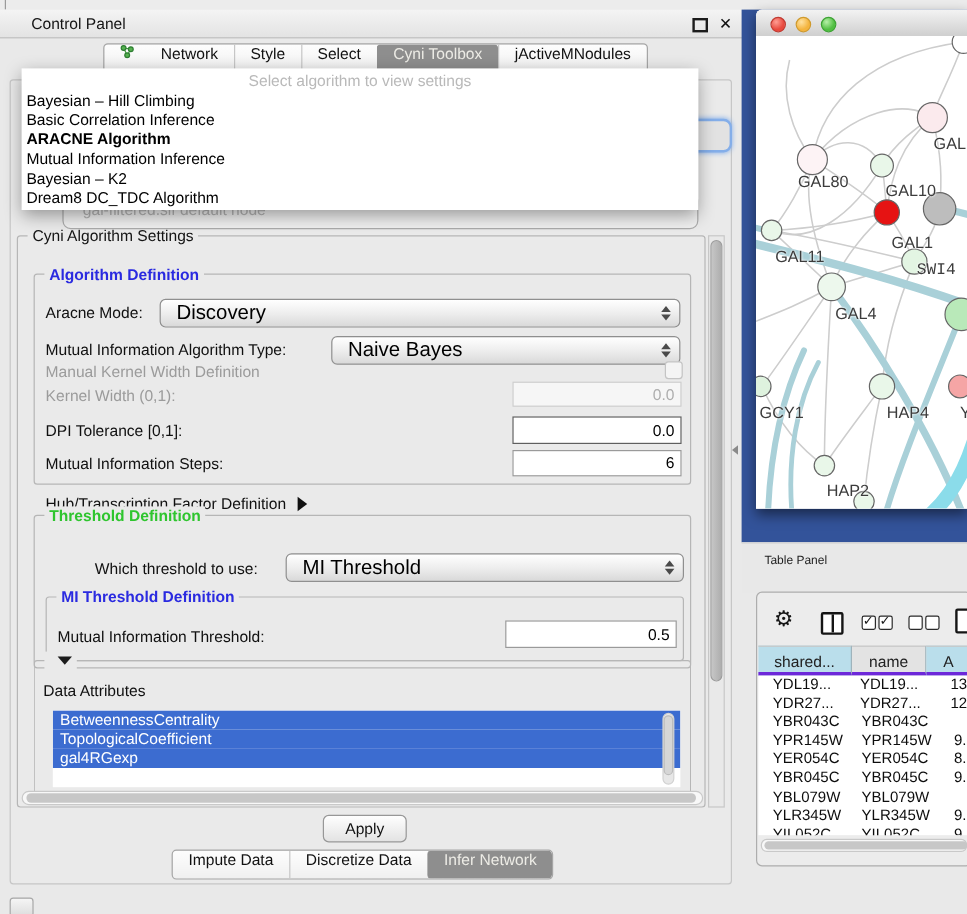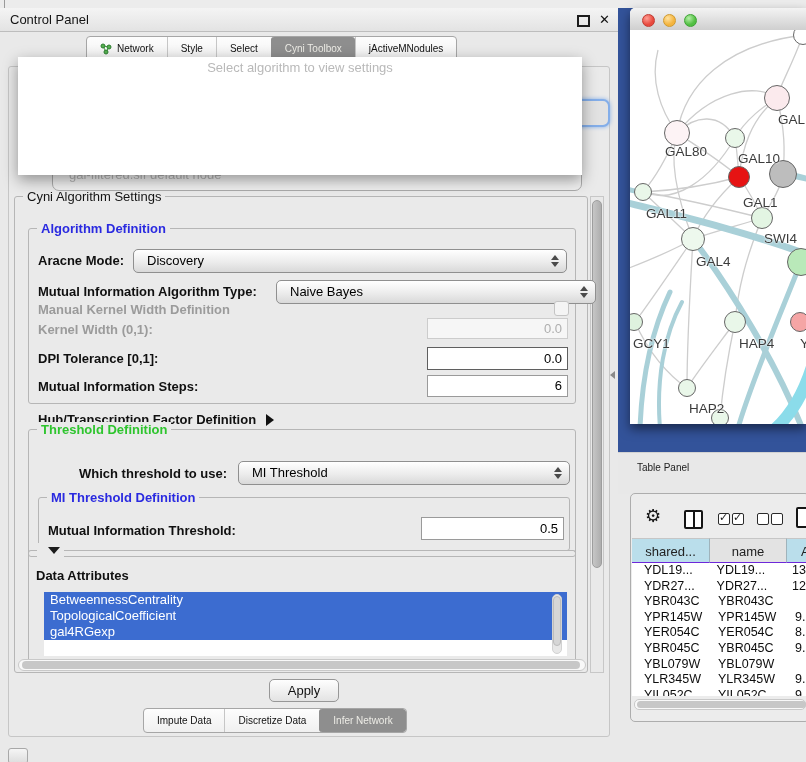--- a/index.html
+++ b/index.html
@@ -3,28 +3,28 @@
 <meta charset="utf-8">
 <style>
   html,body{margin:0;padding:0;background:#d8d8d8}
   #app{position:relative;width:806px;height:762px;overflow:hidden;background:#e9e9e9;
        font-family:"Liberation Sans","DejaVu Sans",sans-serif;-webkit-font-smoothing:antialiased}
   .abs{position:absolute}
   
   .titlebar{position:absolute;left:0;top:8px;width:620px;height:23px;
     background:linear-gradient(#f4f4f4,#e3e3e3);border-bottom:1px solid #bdbdbd;
     font-size:13px;color:#141414;line-height:23px}
-  .titlebar .t{padding-left:10px}
+  .titlebar .t{padding-left:26px}
   .float-btn{position:absolute;right:30px;top:7px;width:9px;height:8px;border:2px solid #1c1c1c}
   .close-btn{position:absolute;right:10px;top:0;font-size:13px;font-weight:700;color:#111;line-height:23px}
   .panel-body{position:absolute;left:8px;top:66px;width:602px;height:671px;
     background:#eaeaea;border:1px solid #c6c6c6;border-radius:3px;box-sizing:border-box}
   .tabbar{position:absolute;display:inline-flex;height:23px;align-items:stretch;
     background:linear-gradient(#fdfdfd,#f0f0f0);border:1px solid #a6a6a6;border-radius:4px;overflow:hidden}
-  .tab{display:flex;align-items:center;gap:5px;padding:0 13px;font-size:10px;color:#111;
+  .tab{display:flex;gap:22px;padding:0 13px;font-size:13px;color:#111;
     border-left:1px solid #c6c6c6;white-space:nowrap}
   .tab:first-child{border-left:none}
   .tab.sel{background:var(--tab-selected-bg,#8e8e8e);color:#edece6;border-left-color:#8e8e8e;border-radius:3px}
   
   .overlay{position:absolute;left:18px;top:57px;width:564px;height:118px;background:#fff;
     box-shadow:0 5px 14px rgba(0,0,0,.38);z-index:50}
   .dd-ph{height:17px;line-height:17px;text-align:center;color:#b9b9b9;font-size:13px;margin-top:2px}
   .dd-item{padding-left:4px;font-size:13px;line-height:16.2px;color:#000;white-space:nowrap}
   .dd-item.sel{font-weight:700}
   
@@ -32,24 +32,24 @@
     border:1px solid #ababab;border-radius:7px;z-index:5;overflow:hidden}
   .ghost-combo .gtxt{position:absolute;left:16px;top:6px;font-size:13px;color:#b4b4b4;white-space:nowrap}
   .blue-frag{position:absolute;left:570px;top:99px;width:40px;height:28px;border:2px solid #84aee9;
     border-radius:7px;box-shadow:0 0 4px #84aee9;background:#e2e2e2;box-sizing:border-box;z-index:5}
   
   .grp{position:absolute;border:1px solid #b6b6b6;border-radius:3px;box-sizing:border-box}
   .gtitle{position:absolute;top:-8px;left:8px;background:#eaeaea;padding:0 4px;font-size:13px;line-height:15px;
     color:#141414;white-space:nowrap}
   .gtitle.blue{color:var(--title-blue,#2a2ae0);font-weight:700}
   .gtitle.green{color:var(--title-green,#2ec52e);font-weight:700}
-  .lbl{position:absolute;font-size:13px;font-weight:700;color:#101010;white-space:nowrap;line-height:16px}
+  .lbl{position:absolute;font-size:13px;font-weight:400;color:#101010;white-space:nowrap;line-height:16px}
   .lbl.dis{color:#9b9b9b}
   .combo{position:absolute;border:1px solid #8f8f8f;border-radius:5px;box-sizing:border-box;
-    background:linear-gradient(#ffffff,#ececec 55%,#d9d9d9);font-size:13px;color:#000}
+    background:linear-gradient(#ffffff,#ececec 55%,#d9d9d9);font-size:17px;color:#000}
   .combo .cv{display:block;padding-left:13px;line-height:22px;white-space:nowrap;overflow:hidden}
   .spin{position:absolute;right:7px;top:50%;margin-top:-6px;width:8px;height:12px}
   .spin::before{content:"";position:absolute;top:0;left:0;border-left:4px solid transparent;
     border-right:4px solid transparent;border-bottom:5px solid #4a4a4a}
   .spin::after{content:"";position:absolute;bottom:0;left:0;border-left:4px solid transparent;
     border-right:4px solid transparent;border-top:5px solid #4a4a4a}
   .tfield{position:absolute;background:#fff;border:1px solid #9a9a9a;box-sizing:border-box;
     font-size:13px;text-align:right;padding-right:5px;color:#000;line-height:19px}
   .tfield.dis{background:#f6f6f6;border-color:#cccccc;color:#aeaeae}
   .tfield.dark{border-color:#5f5f5f}
@@ -92,21 +92,21 @@
   .tablewin{position:absolute;left:630px;top:493px;width:180px;height:229px;background:#ececec;
     border:1px solid #adadad;border-radius:5px;box-sizing:border-box}
   .gear{position:absolute;font-size:18px;color:#151515;line-height:18px}
   .colicon{position:absolute;width:15px;height:15px;border:2px solid #151515;border-radius:2px;background:#fff;box-sizing:content-box}
   .colicon::after{content:"";position:absolute;left:6.5px;top:0;width:2px;height:15px;background:#151515}
   .cb{position:absolute;width:10px;height:10px;border:1.6px solid #2a2a2a;border-radius:2px;background:#fff}
   .cb.on::after{content:"✓";position:absolute;left:0;top:-3px;font-size:11px;font-weight:700;color:#1a1a1a}
   .docicon{position:absolute;width:12px;height:17px;border:2px solid #151515;border-radius:2px;background:#fff}
   .thead{position:absolute;display:flex}
   .hcell{box-sizing:border-box;height:25px;line-height:25px;font-size:13px;color:#222;text-align:center;
-    background:#e3e3e3;border-right:1px solid #9fb3bb;border-bottom:1px solid #6d28d9;border-top:1px solid #c6c6c6;overflow:hidden}
+    background:#e3e3e3;border-right:1px solid #9fb3bb;border-bottom:3px solid #6d28d9;border-top:1px solid #c6c6c6;overflow:hidden}
   .hcell.hsel{background:var(--header-selected,#badeeb)}
   .trows{position:absolute;background:#fff;overflow:hidden}
   .trow{display:flex;height:15.6px;line-height:15.6px;font-size:12.5px;color:#0d0d0d;white-space:nowrap}
   .tc1{width:78px;padding-left:12px;box-sizing:border-box;overflow:hidden}
   .tc2{width:77px;padding-left:8px;box-sizing:border-box;overflow:hidden}
   .tc3{padding-left:8px}
   .net-ico{flex:0 0 auto}
 </style>
 </head>
 <body>
@@ -150,41 +150,49 @@
       </span>
     </div>
 
   <div class="blue-frag"></div>
   <div class="ghost-combo">
     <span class="gtxt">gal-filtered.sif default node</span>
   </div>
 
   <div class="overlay">
     <div class="dd-ph">Select algorithm to view settings</div>
+    <div id="dd-items">
+        <div class="dd-item">Bayesian – Hill Climbing</div>
+        <div class="dd-item">Basic Correlation Inference</div>
+        <div class="dd-item sel">ARACNE Algorithm</div>
+        <div class="dd-item">Mutual Information Inference</div>
+        <div class="dd-item">Bayesian – K2</div>
+        <div class="dd-item">Dream8 DC_TDC Algorithm</div>
+      </div>
   </div>
 
   <div class="grp" style="left:14px;top:196px;width:574px;height:477px">
     <span class="gtitle">Cyni Algorithm Settings</span>
   </div>
 
   <div class="vscroll" style="left:590px;top:196px;width:14px;height:477px"></div>
   <div class="vthumb" style="left:592px;top:200px;width:10px;height:368px"></div>
 
   <div class="grp" style="left:28px;top:228px;width:548px;height:176px">
     <span class="gtitle blue">Algorithm Definition</span>
   </div>
 
   <span class="lbl" style="left:38px;top:253px">Aracne Mode:</span>
   <div class="combo" style="left:133px;top:249px;width:434px;height:24px">
     <span class="cv">Discovery</span>
     <span class="spin"></span>
   </div>
 
   <span class="lbl" style="left:38px;top:284px">Mutual Information Algorithm Type:</span>
-  <div class="combo" style="left:276px;top:280px;width:320px;height:24px">
+  <div class="combo" style="left:276px;top:280px;width:291px;height:24px">
     <span class="cv">Naive Bayes</span>
     <span class="spin"></span>
   </div>
 
   <span class="lbl dis" style="left:38px;top:302px">Manual Kernel Width Definition</span>
   <span class="chk" style="left:554px;top:301px"></span>
 
   <span class="lbl dis" style="left:38px;top:322px">Kernel Width (0,1):</span>
   <div class="tfield dis" style="left:427px;top:318px;width:141px;height:21px">0.0</div>
 
@@ -316,21 +324,21 @@
           <div class="nnode" style="left: -5px; top: 283px; width: 18px; height: 18px; background: rgb(222, 242, 222);"></div>
           <div class="nnode" style="left: 48px; top: 349px; width: 18px; height: 18px; background: rgb(233, 247, 233);"></div>
           <div class="nnode" style="left: 81px; top: 379px; width: 18px; height: 18px; background: rgb(233, 247, 233);"></div>
         </div>
       <div id="net-labels" style="position:absolute;left:0;top:0;width:176px;height:394px">
           <div class="nlabel" style="left: 148px; top: 82px;">GAL</div>
           <div class="nlabel" style="left: 35px; top: 114px;">GAL80</div>
           <div class="nlabel" style="left: 108px; top: 121px;">GAL10</div>
           <div class="nlabel" style="left: 16px; top: 176px;">GAL11</div>
           <div class="nlabel" style="left: 113px; top: 165px;">GAL1</div>
-          <div class="nlabel" style="left: 134px; top: 201px;">SWI4</div>
+          <div class="nlabel" style="left: 134px; top: 188px; font-family: Liberation Mono, monospace;">SWI4</div>
           <div class="nlabel" style="left: 66px; top: 224px;">GAL4</div>
           <div class="nlabel" style="left: 3px; top: 306px;">GCY1</div>
           <div class="nlabel" style="left: 109px; top: 306px;">HAP4</div>
           <div class="nlabel" style="left: 170px; top: 306px;">Y</div>
           <div class="nlabel" style="left: 59px; top: 371px;">HAP2</div>
         </div>
     </div>
   </div>
 
   <div class="tp-strip">
@@ -341,21 +349,21 @@
   <span class="gear" style="left:645px;top:507px">⚙</span>
   <span class="colicon" style="left:684px;top:510px"></span>
   <span class="cb on" style="left:718px;top:513px"></span>
   <span class="cb on" style="left:732px;top:513px"></span>
   <span class="cb" style="left:757px;top:513px"></span>
   <span class="cb" style="left:771px;top:513px"></span>
   <span class="docicon" style="left:796px;top:507px"></span>
 
   <div class="thead" style="left:632px;top:538px">
     <span class="hcell hsel" style="width:78px">shared...</span>
-    <span class="hcell" style="width:77px">name</span>
+    <span class="hcell" style="width:62px">name</span>
     <span class="hcell hsel" style="width:60px;text-align:left;padding-left:14px">A</span>
   </div>
 
   <div id="t-rows" class="trows" style="left:632px;top:563px;width:174px;height:133px">
       <div class="trow">
         <span class="tc1">YDL19...</span>
         <span class="tc2">YDL19...</span>
         <span class="tc3">13</span>
       </div>
       <div class="trow">

